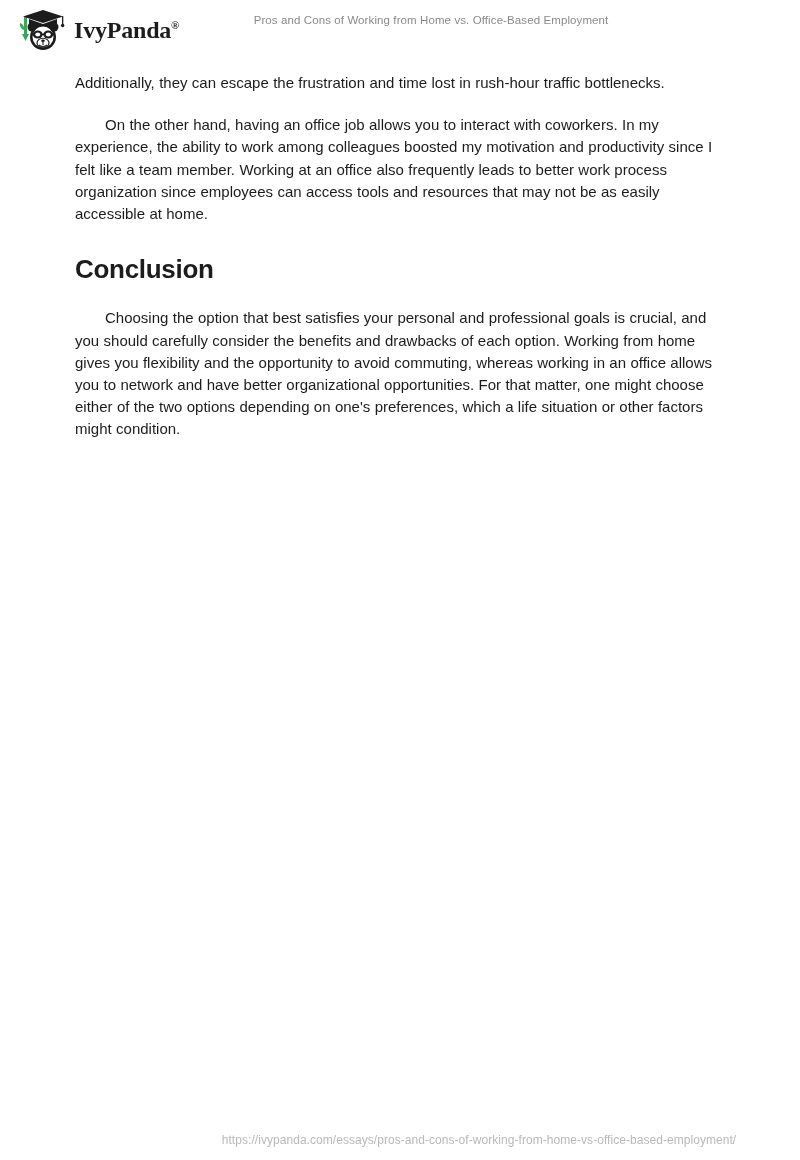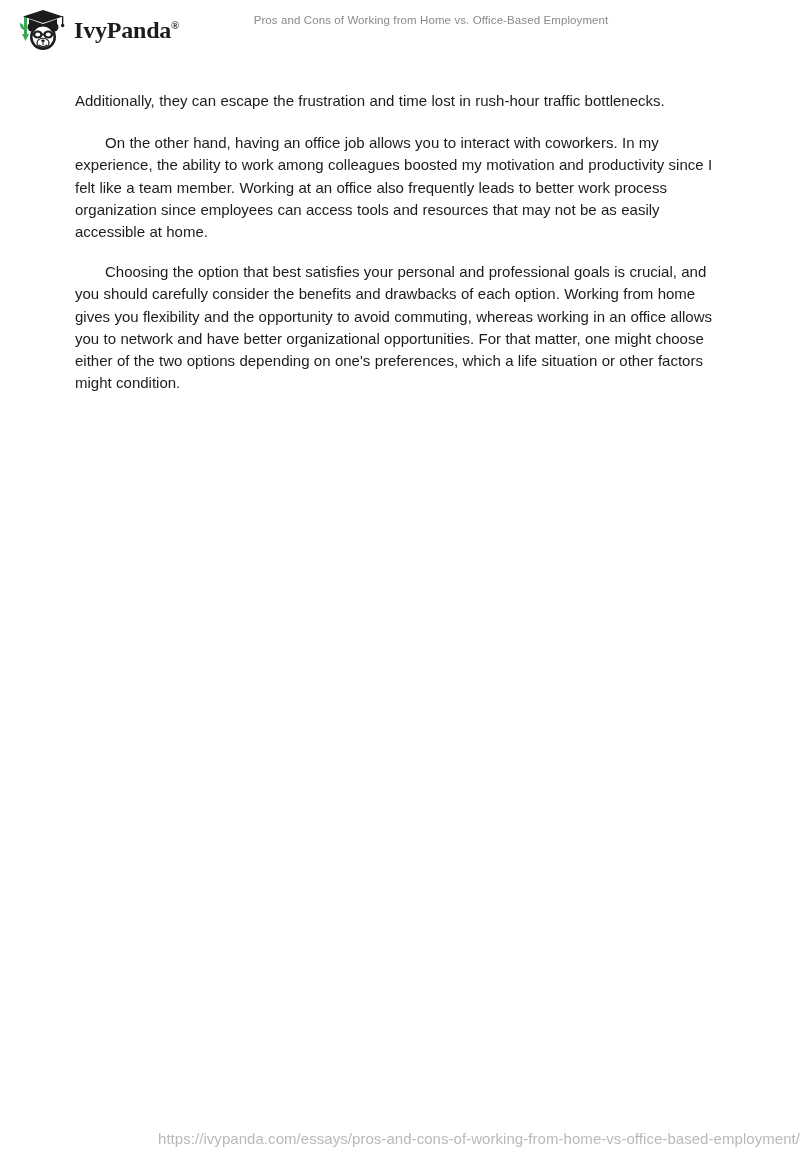--- a/index.html
+++ b/index.html
@@ -87,21 +87,21 @@
     position: absolute;
     left: 75px;
     top: 72px;
     width: 650px;
   }
 
   .doc-paragraph {
     font-size: 15px;
     line-height: 22.2px;
     color: #1c1c1c;
-    margin: 18px 0 9px 0;
+    margin: 0 0 9px 0;
     text-align: left;
     word-spacing: 0.2px;
   }
 
   .doc-paragraph.indented {
     text-indent: 30px;
   }
 
   .doc-paragraph.gap-before {
     margin-top: 20px;
@@ -121,21 +121,21 @@
     position: absolute;
     left: 0;
     right: 0;
     bottom: 12px;
     text-align: center;
     padding-left: 110px;
     box-sizing: border-box;
   }
 
   .footer-url {
-    font-size: 15px;
+    font-size: 12px;
     color: #b9b9b9;
     letter-spacing: 0.05px;
     white-space: nowrap;
     text-decoration: none;
     padding-left: 48px;
   }
 </style>
 </head>
 <body>
 
@@ -185,20 +185,21 @@
 
     <div class="header-title">Pros and Cons of Working from Home vs. Office-Based Employment</div>
   </div>
 
   <div class="doc-body">
 
     <p class="doc-paragraph">Additionally, they can escape the frustration and time lost in rush-hour traffic bottlenecks.</p>
 
     <p class="doc-paragraph indented gap-before">On the other hand, having an office job allows you to interact with coworkers. In my experience, the ability to work among colleagues boosted my motivation and productivity since I felt like a team member. Working at an office also frequently leads to better work process organization since employees can access tools and resources that may not be as easily accessible at home.</p>
 
+    <h2 class="doc-heading">Conclusion</h2>
 
     <p class="doc-paragraph indented">Choosing the option that best satisfies your personal and professional goals is crucial, and you should carefully consider the benefits and drawbacks of each option. Working from home gives you flexibility and the opportunity to avoid commuting, whereas working in an office allows you to network and have better organizational opportunities. For that matter, one might choose either of the two options depending on one's preferences, which a life situation or other factors might condition.</p>
   </div>
 
   <div class="page-footer">
     <span class="footer-url">https://ivypanda.com/essays/pros-and-cons-of-working-from-home-vs-office-based-employment/</span>
   </div>
 
 </div>
 

